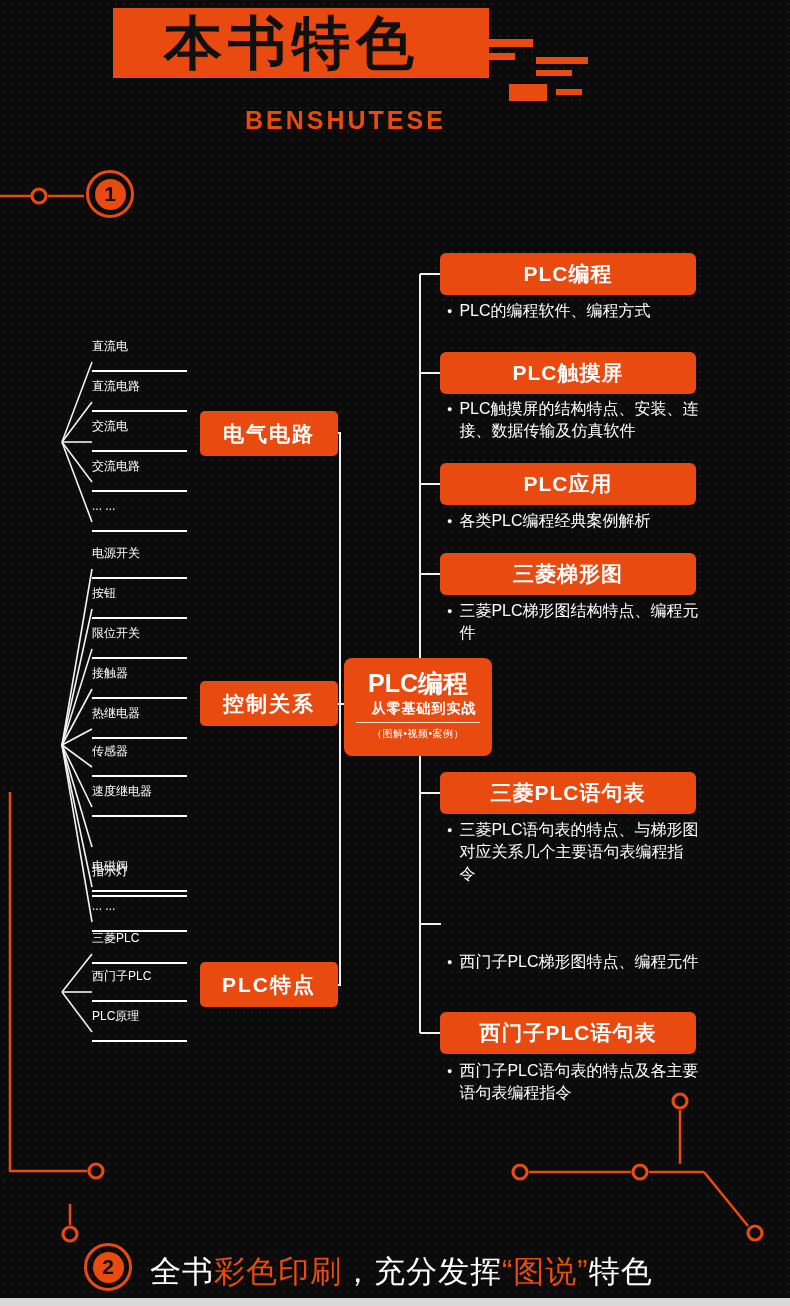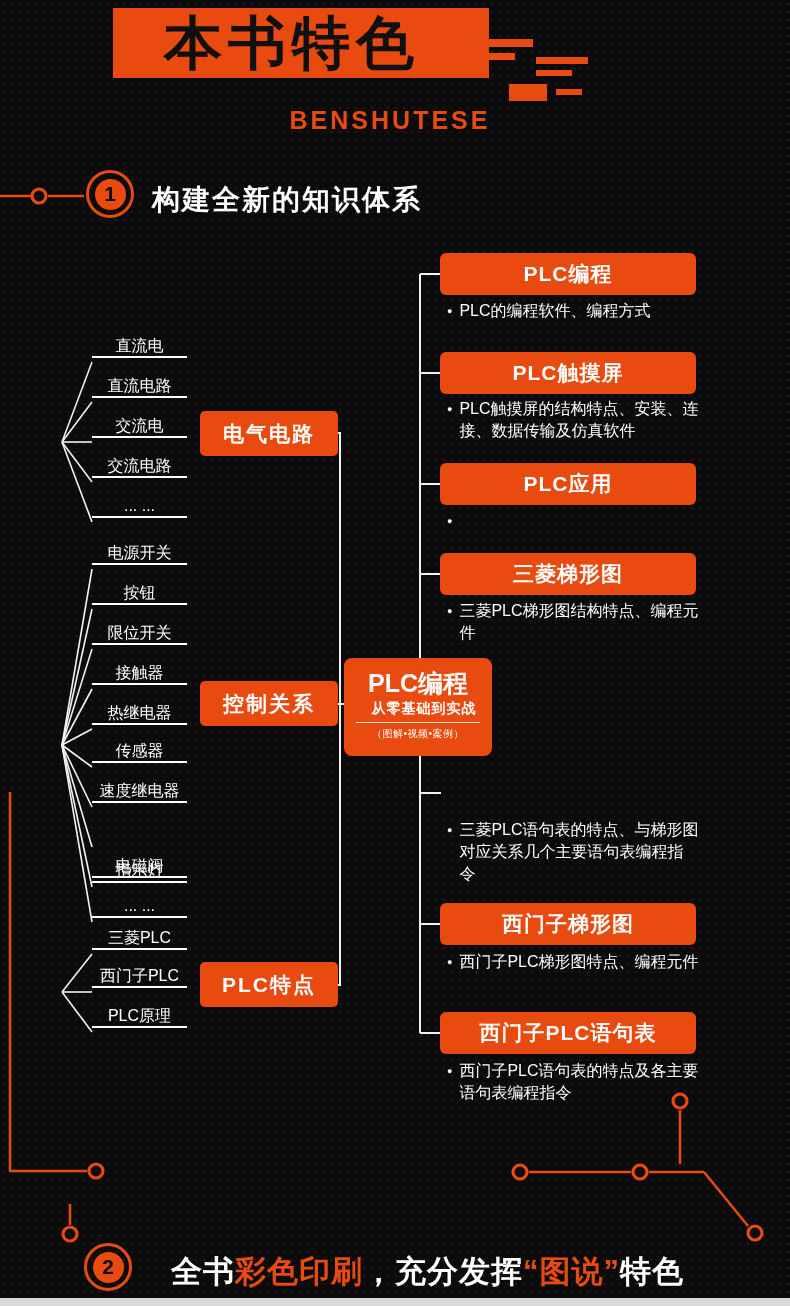--- a/index.html
+++ b/index.html
@@ -9,51 +9,51 @@
     background-image:radial-gradient(#1a1a1a 1.2px, transparent 1.6px);
     background-size:8px 8px;
     font-family:"Liberation Sans","DejaVu Sans",sans-serif;
   }
   .lines-layer{position:absolute;left:0;top:0;z-index:1;}
   
   .title-box{position:absolute;left:113px;top:8px;width:376px;height:70px;background:#e84a10;z-index:2;}
   .title-text{position:absolute;left:0;top:2px;width:358px;text-align:center;
     font-size:58px;line-height:66px;font-weight:bold;color:#101010;letter-spacing:6px;}
   .bar{position:absolute;background:#e84a10;z-index:2;}
-  .subtitle{position:absolute;left:245px;top:106px;width:290px;text-align:center;
+  .subtitle{position:absolute;left:245px;top:106px;width:290px;
     color:#e84a10;font-size:25px;font-weight:bold;letter-spacing:3px;z-index:2;}
   
   .badge{position:absolute;width:42px;height:42px;border:3px solid #e84a10;border-radius:50%;
     display:flex;align-items:center;justify-content:center;z-index:2;}
   .badge-inner{width:31px;height:31px;border-radius:50%;background:#e84a10;color:#0b0b0b;
     font-weight:bold;font-size:21px;display:flex;align-items:center;justify-content:center;}
   .h1-title{position:absolute;left:152px;top:181px;color:#fff;font-size:28px;font-weight:bold;
     letter-spacing:2px;z-index:2;}
   
-  .leaf{position:absolute;left:92px;width:95px;text-align:center;color:#fff;font-size:16px;
-    line-height:20px;padding-bottom:0;border-bottom:2px solid #fff;z-index:2;}
+  .leaf{position:absolute;left:92px;width:95px;text-align:left;color:#fff;font-size:12px;
+    line-height:20px;padding-bottom:14px;border-bottom:2px solid #fff;z-index:2;}
   
   .cat-box{position:absolute;left:200px;width:138px;height:45px;background:#e84a10;border-radius:5px;
     color:#fff;font-weight:bold;font-size:21px;text-align:center;line-height:45px;letter-spacing:2px;z-index:2;}
   
   .center-node{position:absolute;left:344px;top:658px;width:148px;height:98px;background:#e84a10;
     border-radius:8px;color:#fff;text-align:center;box-sizing:border-box;padding-top:11px;z-index:3;}
   .cn1{font-size:25px;font-weight:bold;line-height:29px;}
   .cn2{font-size:14px;font-weight:bold;line-height:20px;letter-spacing:1px;padding-left:12px;}
   .cn3{font-size:10px;margin:4px auto 0;width:84%;border-top:1px solid rgba(255,255,255,.85);
     padding-top:4px;letter-spacing:.5px;}
   
   .topic-box{position:absolute;left:440px;width:256px;height:42px;background:#e84a10;border-radius:6px;
     color:#fff;font-weight:bold;font-size:21px;text-align:center;line-height:42px;letter-spacing:1px;z-index:2;}
   .topic-desc{position:absolute;left:447px;width:252px;display:flex;gap:7px;color:#fff;
     font-size:16px;line-height:22px;z-index:2;}
   .topic-desc .dot{font-size:9px;line-height:22px;color:#fff;}
   
-  .h2-title{position:absolute;left:150px;top:1251px;color:#fff;font-size:31px;font-weight:bold;
-    letter-spacing:1px;z-index:2;white-space:nowrap;margin-left:21px;}
+  .h2-title{position:absolute;left:150px;top:1251px;color:#fff;font-size:31px;font-weight:normal;
+    letter-spacing:1px;z-index:2;white-space:nowrap;}
   .h2-title .orange{color:#e84a10;}
   .bottom-strip{position:absolute;left:0;top:1298px;width:790px;height:8px;background:#d9d9d9;z-index:2;}
 </style>
 </head>
 <body>
 
 <div class="page">
 
   <svg class="lines-layer" width="790" height="1306" viewBox="0 0 790 1306">
     <g stroke="#ffffff" stroke-width="1.6" opacity="0.95">
@@ -117,21 +117,20 @@
   <div class="bar" style="left:479px;top:53px;width:36px;height:7px;"></div>
   <div class="bar" style="left:536px;top:57px;width:52px;height:7px;"></div>
   <div class="bar" style="left:536px;top:70px;width:36px;height:6px;"></div>
   <div class="bar" style="left:509px;top:84px;width:38px;height:17px;"></div>
   <div class="bar" style="left:556px;top:89px;width:26px;height:6px;"></div>
   <div class="subtitle">BENSHUTESE</div>
 
   <div class="badge" style="left:86px;top:170px;">
     <div class="badge-inner">1</div>
   </div>
-  <div class="h1-title">构建全新的知识体系</div>
 
   <div class="leaf" style="top:336px">直流电</div>
   <div class="leaf" style="top:376px">直流电路</div>
   <div class="leaf" style="top:416px">交流电</div>
   <div class="leaf" style="top:456px">交流电路</div>
   <div class="leaf" style="top:496px">... ...</div>
 
   <div class="leaf" style="top:543px">电源开关</div>
   <div class="leaf" style="top:583px">按钮</div>
   <div class="leaf" style="top:623px">限位开关</div>
@@ -165,34 +164,35 @@
 
   <div class="topic-box" style="top:352px">PLC触摸屏</div>
   <div class="topic-desc" style="top:398px">
     <span class="dot">●</span>
     <span>PLC触摸屏的结构特点、安装、连接、数据传输及仿真软件</span>
   </div>
 
   <div class="topic-box" style="top:463px">PLC应用</div>
   <div class="topic-desc" style="top:510px">
     <span class="dot">●</span>
+    <span>各类PLC编程经典案例解析</span>
   </div>
 
   <div class="topic-box" style="top:553px">三菱梯形图</div>
   <div class="topic-desc" style="top:600px">
     <span class="dot">●</span>
     <span>三菱PLC梯形图结构特点、编程元件</span>
   </div>
 
+  <div class="topic-box" style="top:772px">三菱PLC语句表</div>
   <div class="topic-desc" style="top:819px">
     <span class="dot">●</span>
     <span>三菱PLC语句表的特点、与梯形图对应关系几个主要语句表编程指令</span>
   </div>
 
-  <div class="topic-box" style="top:903px">西门子梯形图</div>
   <div class="topic-desc" style="top:951px">
     <span class="dot">●</span>
     <span>西门子PLC梯形图特点、编程元件</span>
   </div>
 
   <div class="topic-box" style="top:1012px">西门子PLC语句表</div>
   <div class="topic-desc" style="top:1060px">
     <span class="dot">●</span>
     <span>西门子PLC语句表的特点及各主要语句表编程指令</span>
   </div>

